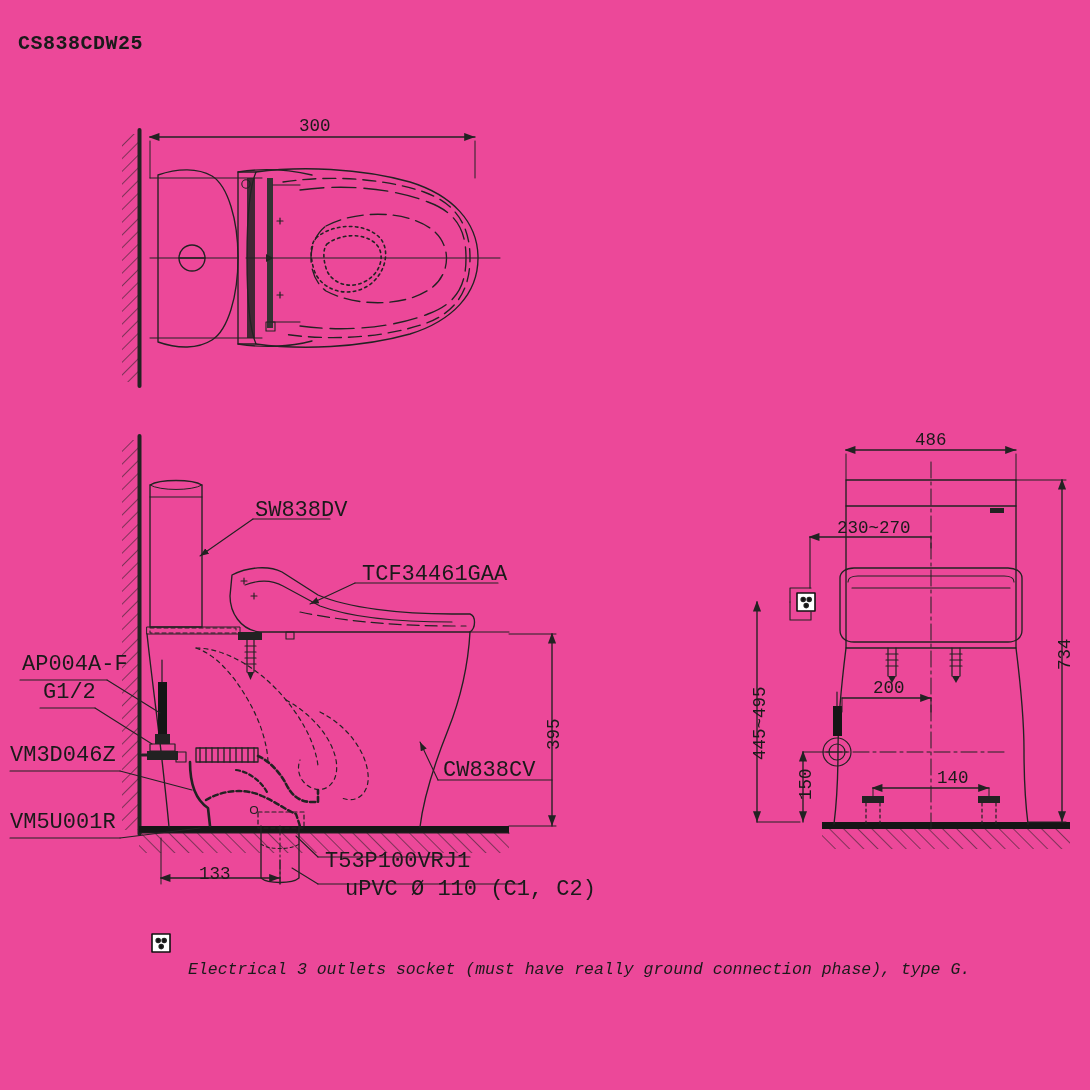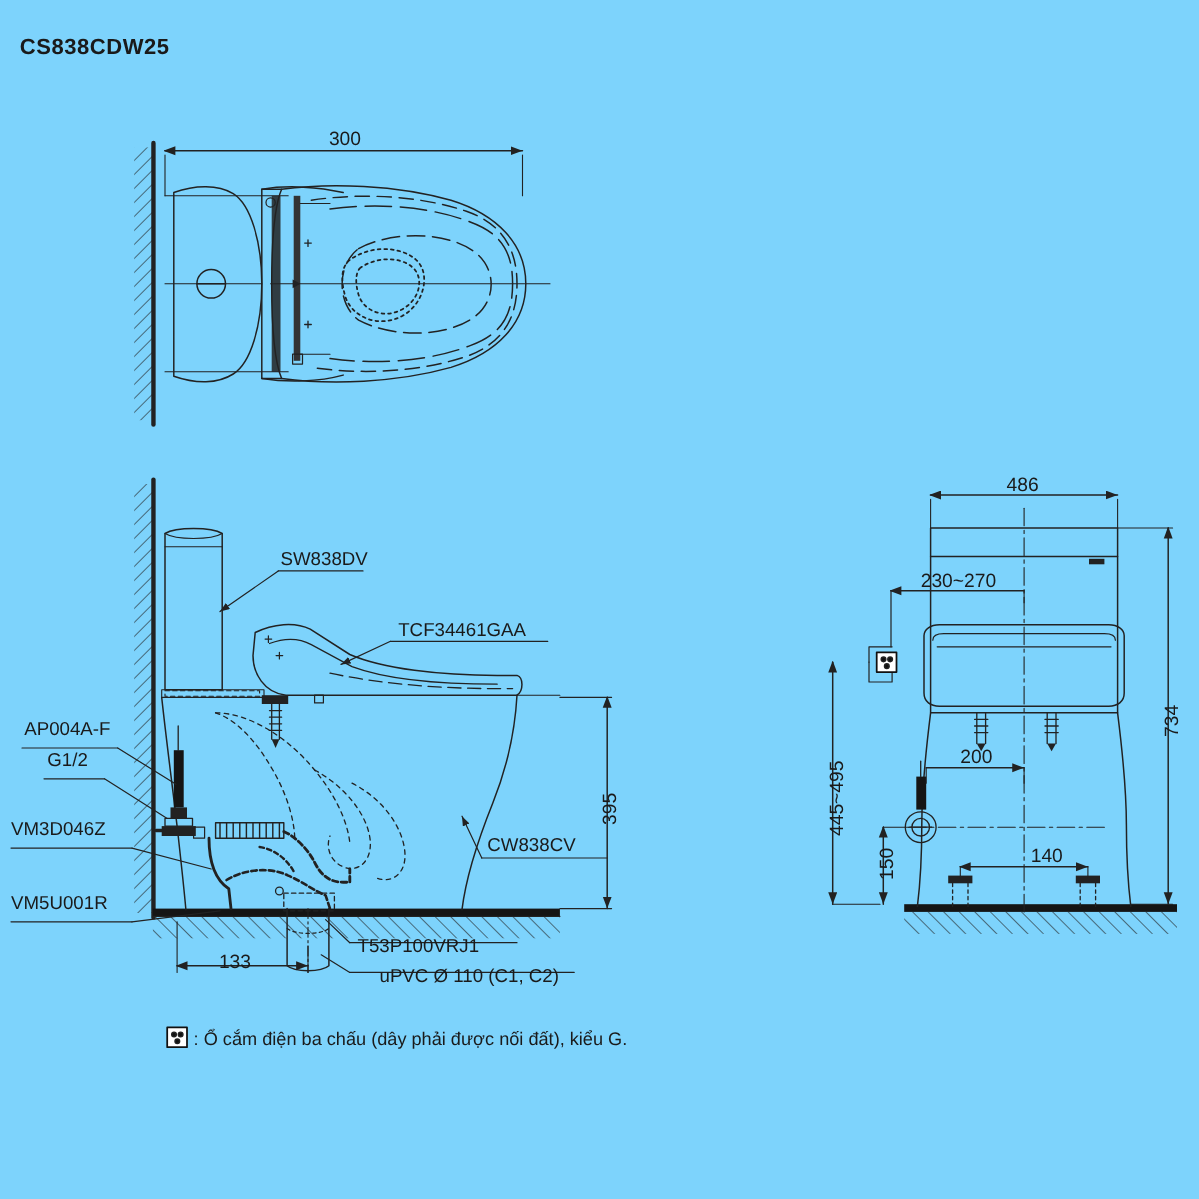--- a/index.html
+++ b/index.html
@@ -1,21 +1,21 @@
 <!DOCTYPE html>
 <html><head>
 <meta charset="utf-8">
 <style>
   html,body{margin:0;padding:0;background:#ffffff;}
   body{width:1090px;height:1090px;position:relative;
        font-family:"Liberation Sans",sans-serif;color:#1a1a1a;overflow:hidden;}
-  .sheet{position:absolute;inset:0;background:#7dd3fc;}
+  .sheet{position:absolute;inset:0;background:#ec4899;font-family:Liberation Mono, monospace;}
   .title{position:absolute;left:18px;top:32px;font-size:20px;font-weight:bold;letter-spacing:.5px;}
   svg{position:absolute;left:0;top:0;width:1090px;height:1090px;}
-  .lbl{position:absolute;font-size:17px;white-space:nowrap;line-height:1;}
+  .lbl{position:absolute;font-size:22px;white-space:nowrap;line-height:1;}
   .dim{position:absolute;font-size:17.5px;white-space:nowrap;line-height:1;}
   .vert{transform:rotate(-90deg);transform-origin:left top;}
   .note{position:absolute;font-size:16.5px;white-space:nowrap;line-height:1.25;}
   .note.it{font-style:italic;}
 </style>
 </head>
 <body>
 
 <div class="sheet">
 
@@ -318,15 +318,15 @@
   <div class="dim" style="left:199px;top:866px;">133</div>
 
   <div class="dim" style="left:915px;top:432px;">486</div>
   <div class="dim" style="left:818px;top:520px;margin-left:19px;">230~270</div>
   <div class="dim vert" style="left:1057px;top:670px;">734</div>
   <div class="dim vert" style="left:752px;top:760px;">445~495</div>
   <div class="dim" style="left:873px;top:680px;">200</div>
   <div class="dim vert" style="left:798px;top:800px;">150</div>
   <div class="dim" style="left:937px;top:770px;">140</div>
 
-  <div class="note" style="left:176px;top:935px;">: Ổ cắm điện ba chấu (dây phải được nối đất), kiểu G.</div>
+  <div class="note it" style="left:188px;top:960px;">Electrical 3 outlets socket (must have really ground connection phase), type G.</div>
 
 </div>
 
 </body></html>

